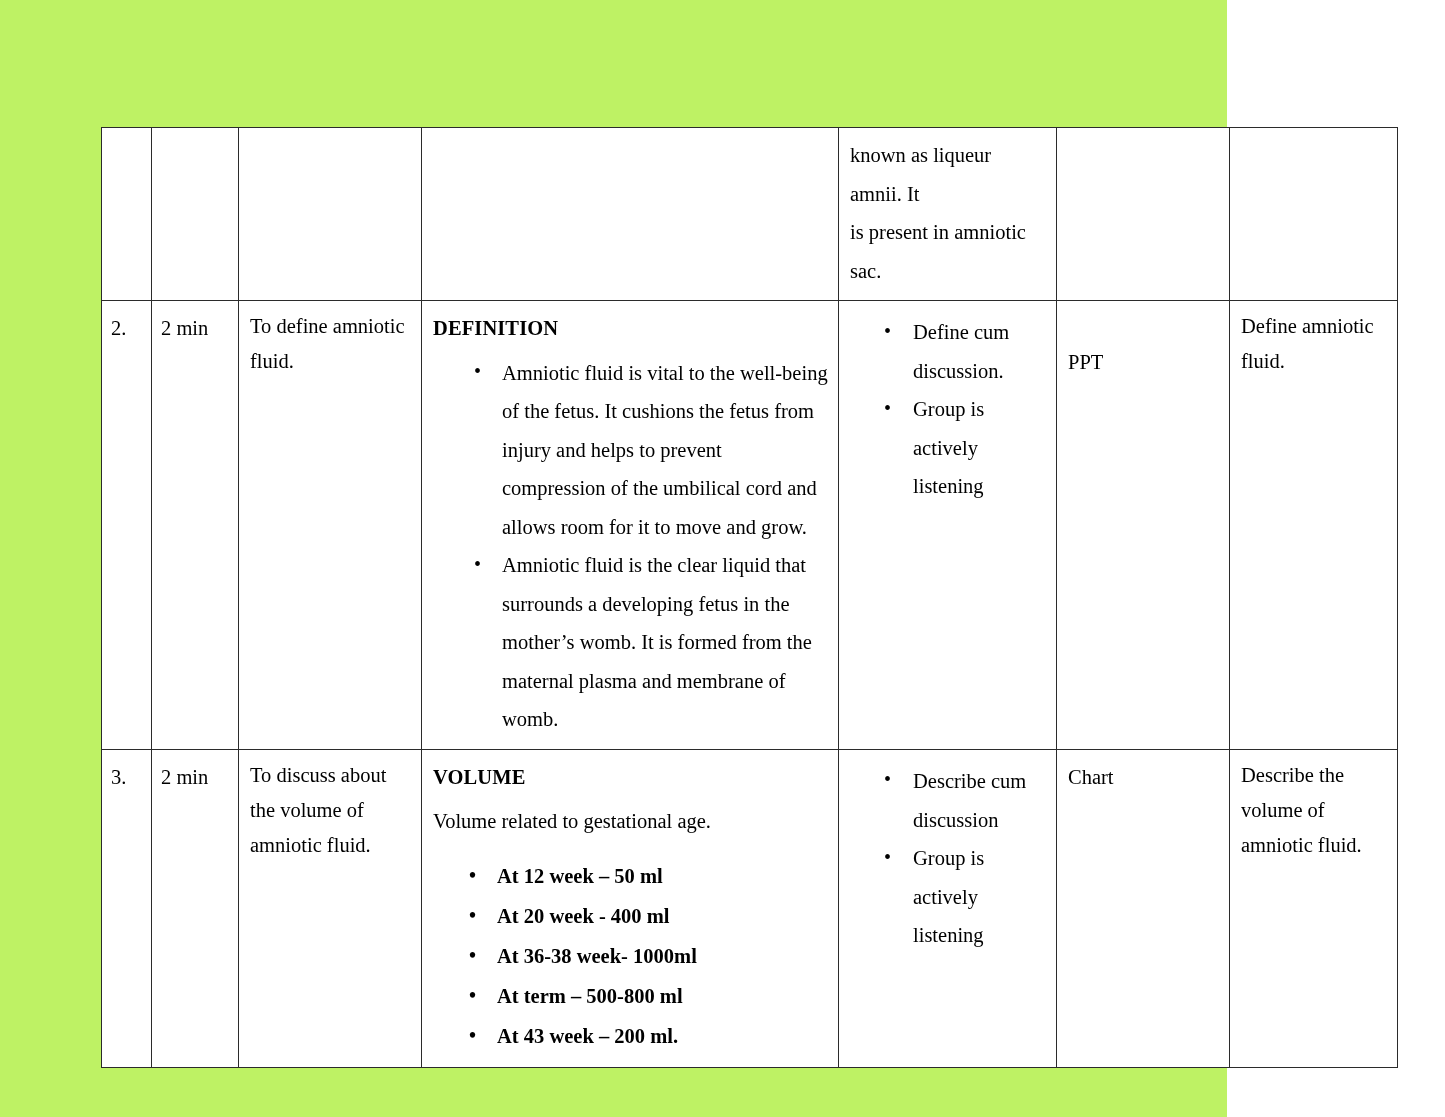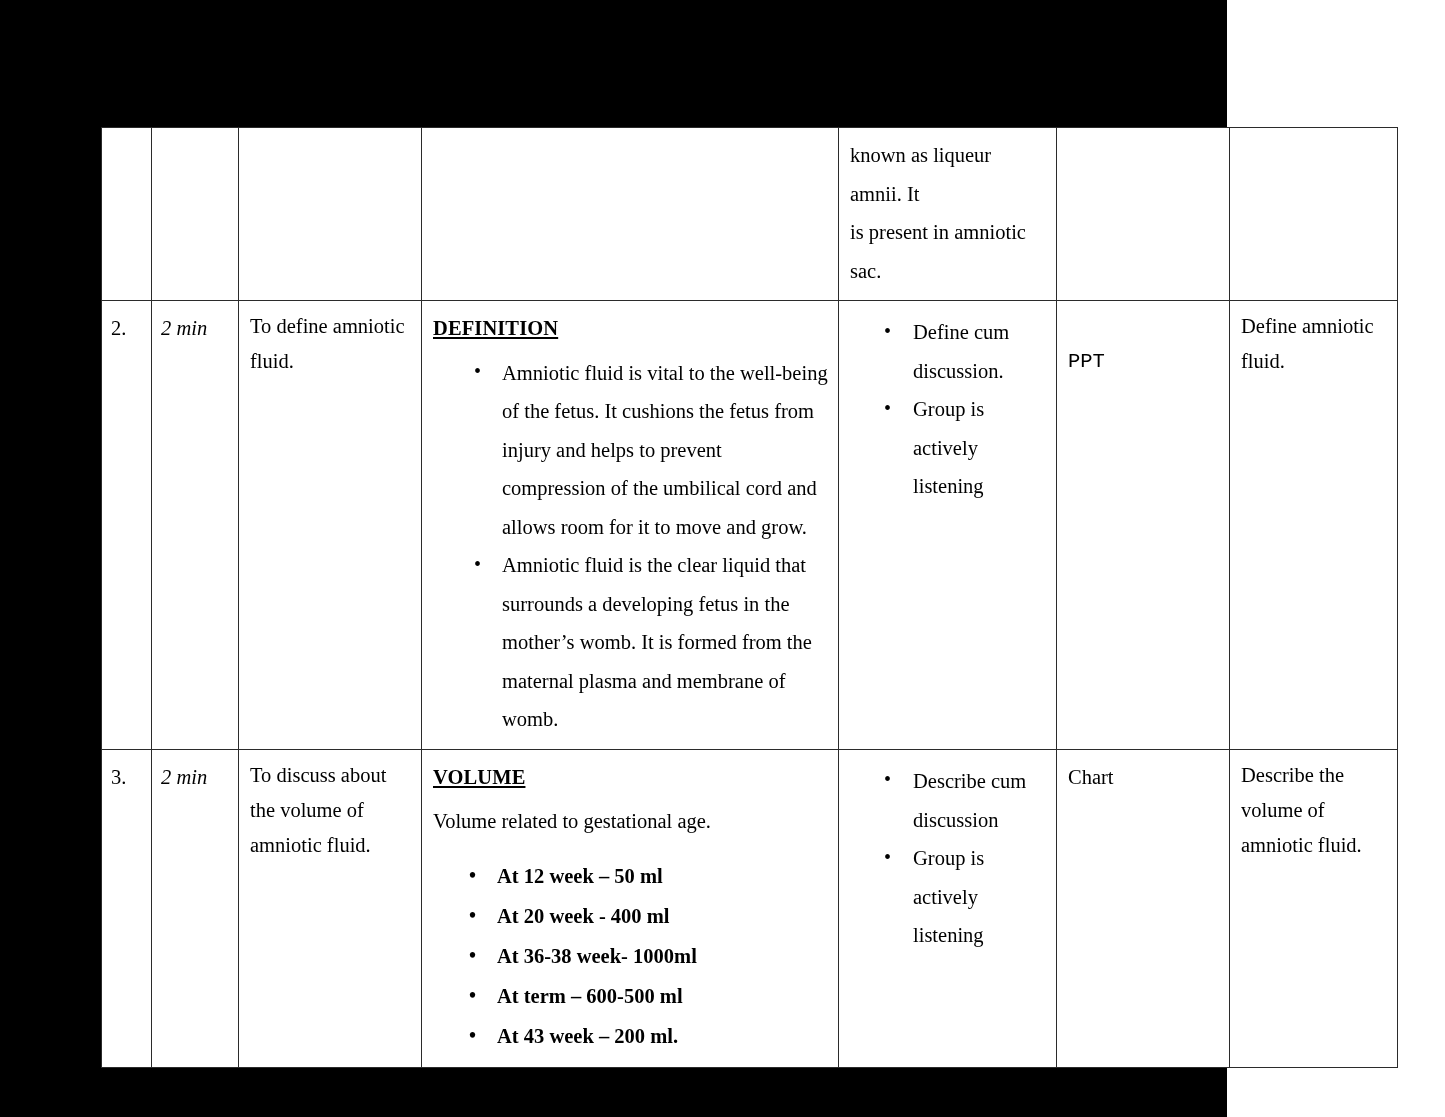--- a/index.html
+++ b/index.html
@@ -13,21 +13,21 @@
     height: 1117px;
     font-family: "Liberation Serif", "DejaVu Serif", serif;
     color: #000000;
     overflow: hidden;
   }
 
   .page {
     position: relative;
     width: 1227px;
     height: 1117px;
-    background: #000000;
+    background: #bef264;
   }
 
   .lesson-table {
     position: absolute;
     left: 101px;
     top: 127px;
     width: 1296px;
     border-collapse: collapse;
     table-layout: fixed;
   }
@@ -53,25 +53,24 @@
     font-size: 20.5px;
     line-height: 1.88;
   }
   .cell.tight { line-height: 1.72; }
 
   .cell.sno {
     padding-left: 9px;
     padding-right: 6px;
     text-align: left;
   }
-  .cell.narrow-pad { padding-left: 9px; font-style: italic; }
+  .cell.narrow-pad { padding-left: 9px; }
 
   .heading {
     font-weight: bold;
-    text-decoration: underline;
     display: inline-block;
     margin-bottom: 2px;
     letter-spacing: 0.1px;
   }
 
   .lead-line {
     margin: 6px 0 20px 0;
     line-height: 1.6;
   }
 
@@ -110,21 +109,21 @@
   ul.bul.volume > li {
     padding-left: 64px;
     line-height: 1.95;
   }
   ul.bul.volume > li::before {
     left: 36px;
   }
 
   .plain-line { line-height: 1.88; }
 
-  .aids-ppt { padding-top: 42px; font-family: Liberation Mono, monospace; }
+  .aids-ppt { padding-top: 42px; }
   .aids-chart { padding-top: 8px; font-family: Liberation Serif, serif; }
 
   .row1-content { height: 76px; }
 </style>
 </head>
 <body>
 
 <div class="page">
 
   <table class="lesson-table">
@@ -212,21 +211,21 @@
           <div class="cell tight">To discuss about the volume of amniotic fluid.</div>
         </td>
         <td>
           <div class="cell">
             <span class="heading">VOLUME</span>
             <div class="lead-line">Volume related to gestational age.</div>
             <ul class="bul volume">
               <li>At 12 week – 50 ml</li>
               <li>At 20 week - 400 ml</li>
               <li>At 36-38 week- 1000ml</li>
-              <li>At term – 600-500 ml</li>
+              <li>At term – 500-800 ml</li>
               <li>At 43 week – 200 ml.</li>
             </ul>
           </div>
         </td>
         <td>
           <div class="cell">
             <ul class="bul method">
               <li>Describe cum discussion</li>
               <li>Group is actively listening</li>
             </ul>

